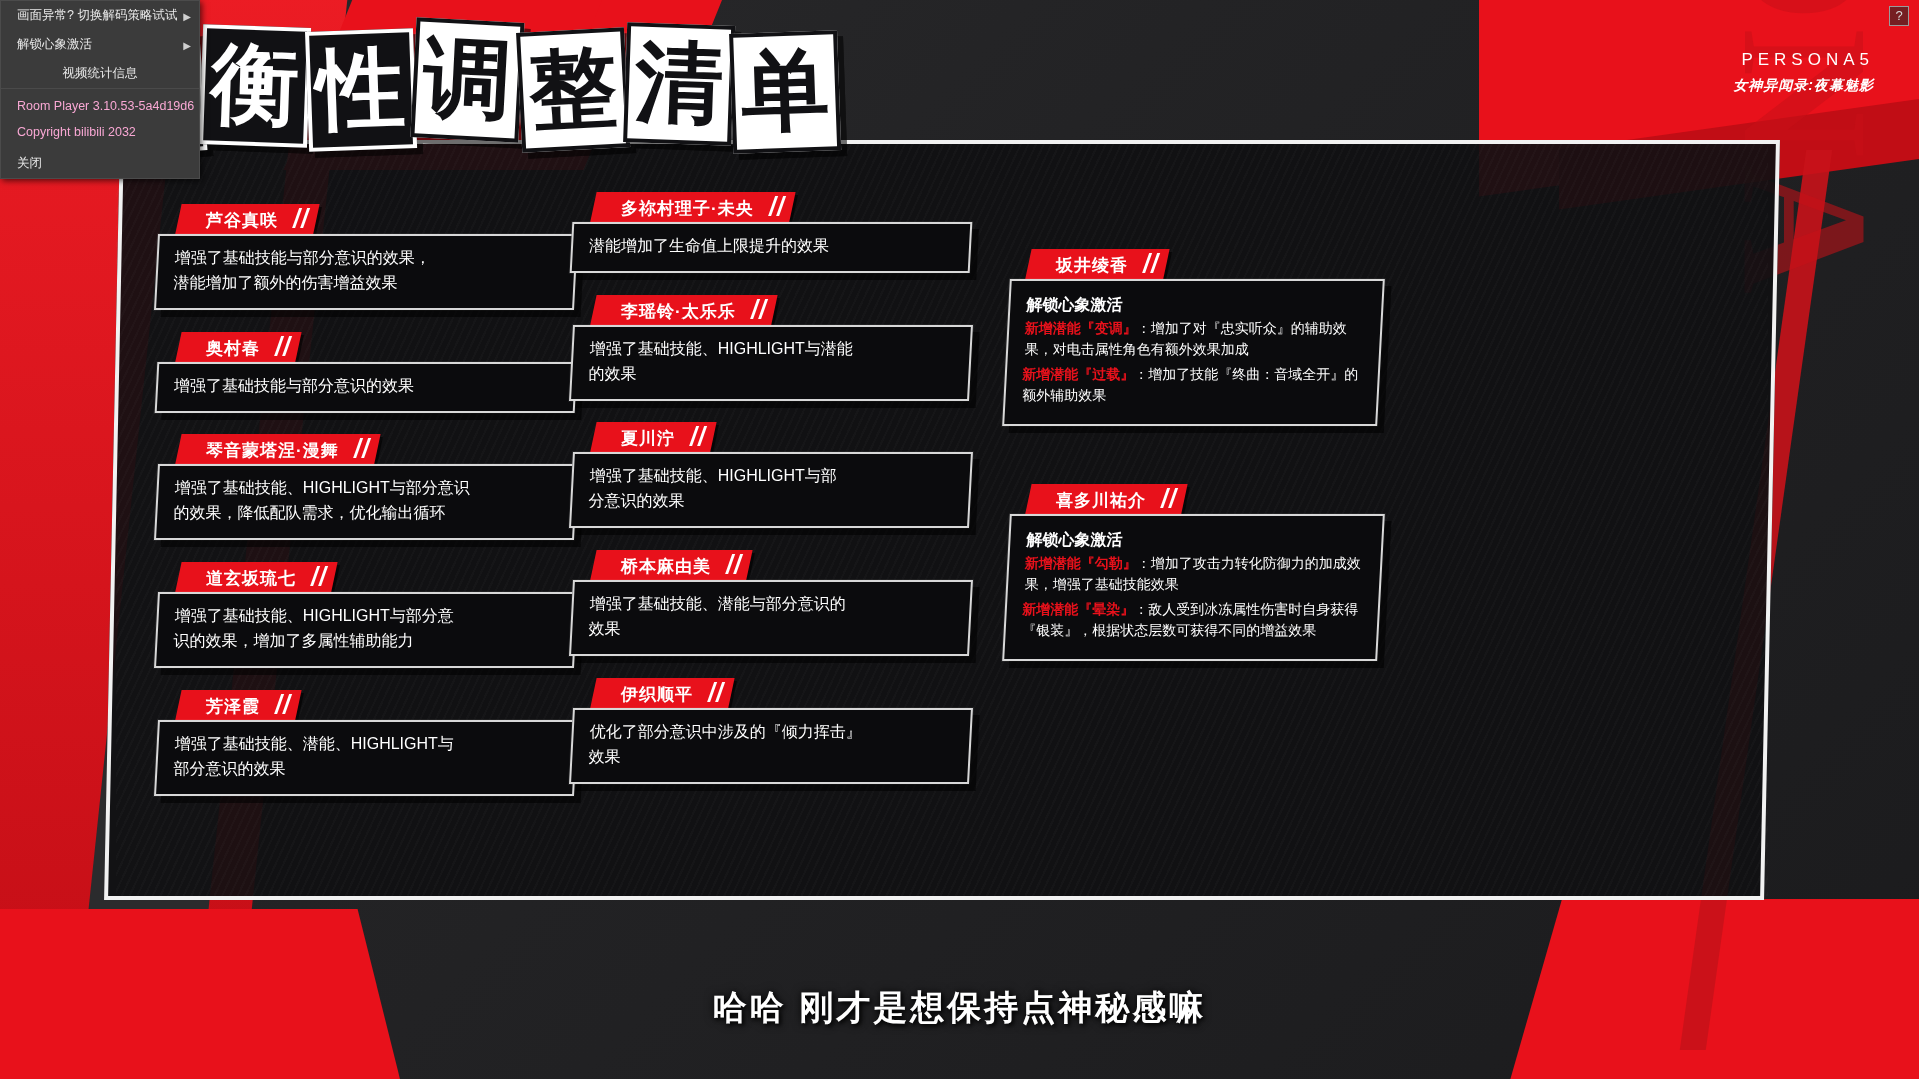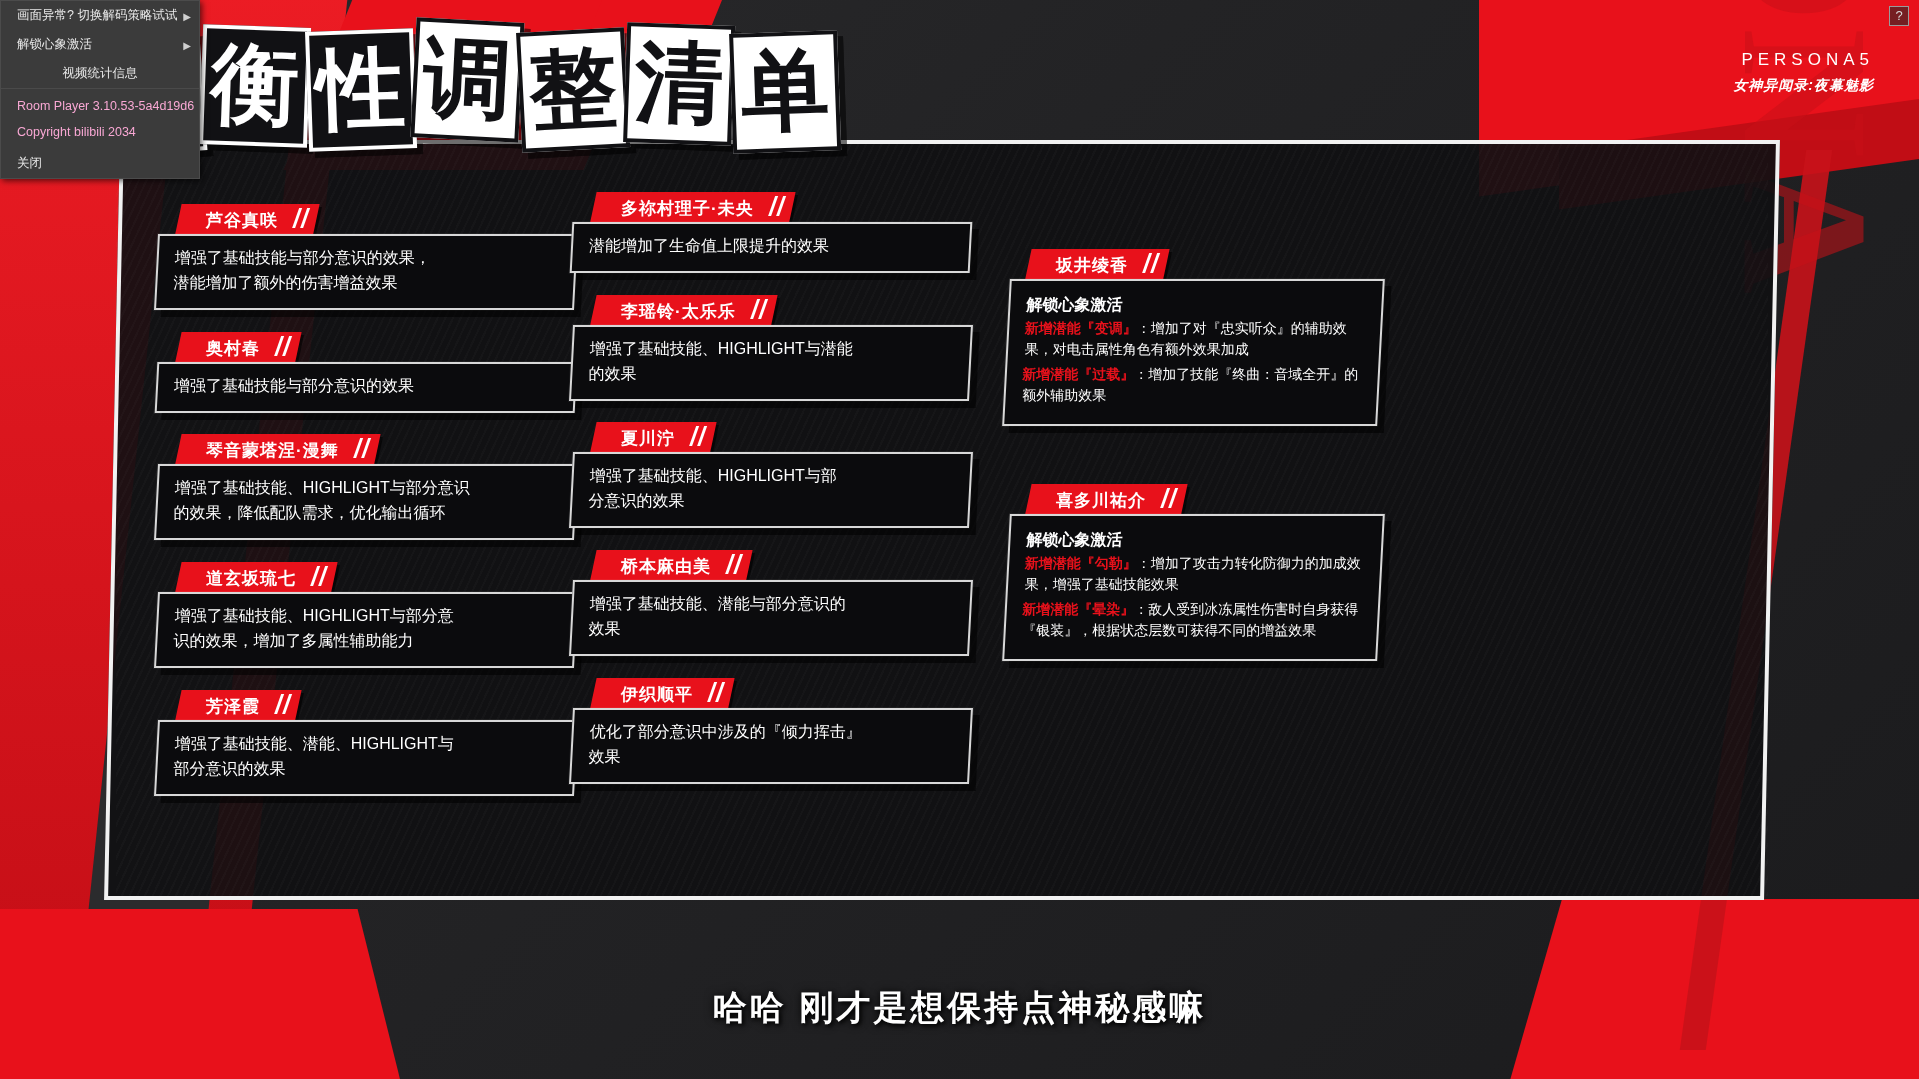--- a/index.html
+++ b/index.html
@@ -430,21 +430,21 @@
       <span class="arrow">▶</span>
     </div>
     <div class="mi sep">
       <span>视频统计信息</span>
     </div>
     <div class="gap"></div>
     <div class="mi dis">
       <span>Room Player 3.10.53-5a4d19d6</span>
     </div>
     <div class="mi dis">
-      <span>Copyright bilibili 2034</span>
+      <span>Copyright bilibili 2032</span>
     </div>
     <div class="gap"></div>
     <div class="mi">
       <span>关闭</span>
     </div>
   </div>
 
   <div id="helpbtn">?</div>
 
 </div>

